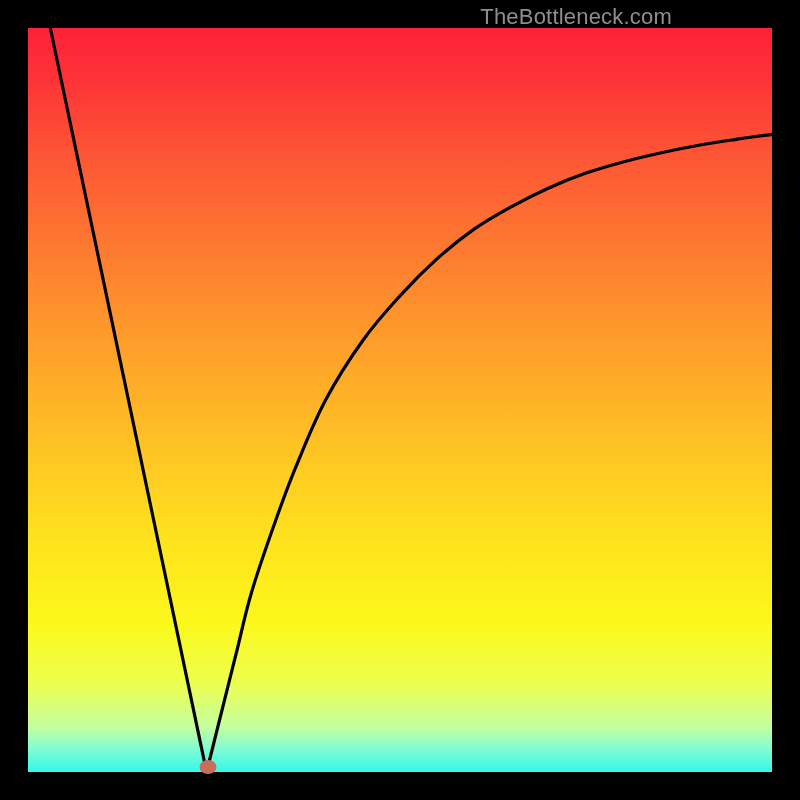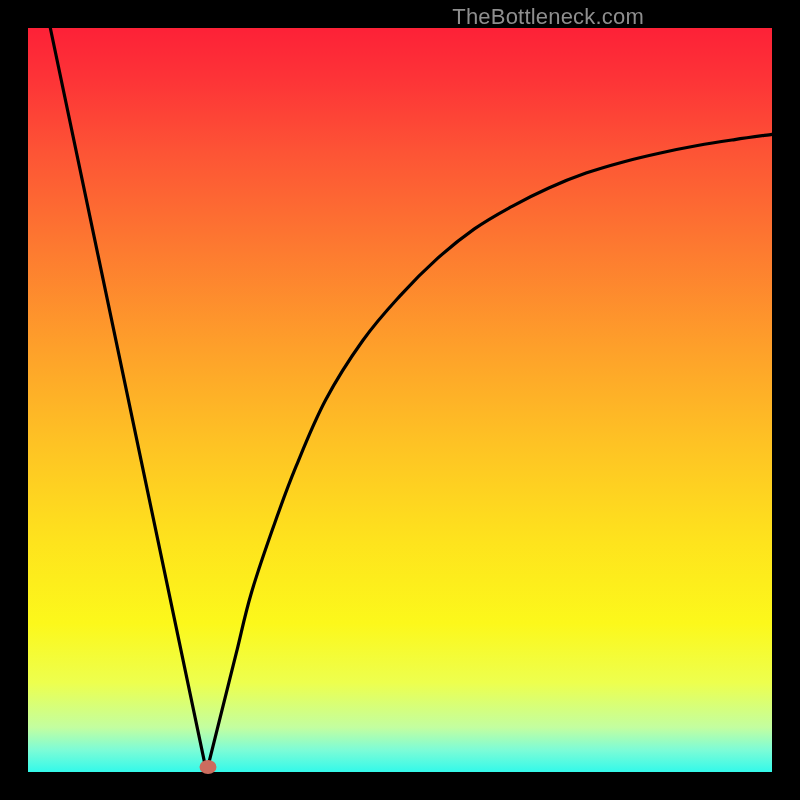--- a/index.html
+++ b/index.html
@@ -9,20 +9,21 @@
     height: 800px;
     background: #000;
     overflow: hidden;
     font-family: Arial, Helvetica, sans-serif;
   }
   .frame {
     position: relative;
     width: 656px;
     height: 800px;
     background: #000;
+    padding-left: 28px;
   }
   .plot-area {
     position: absolute;
     left: 28px;
     top: 28px;
     width: 744px;
     height: 744px;
     
     background: linear-gradient(
       to bottom,

